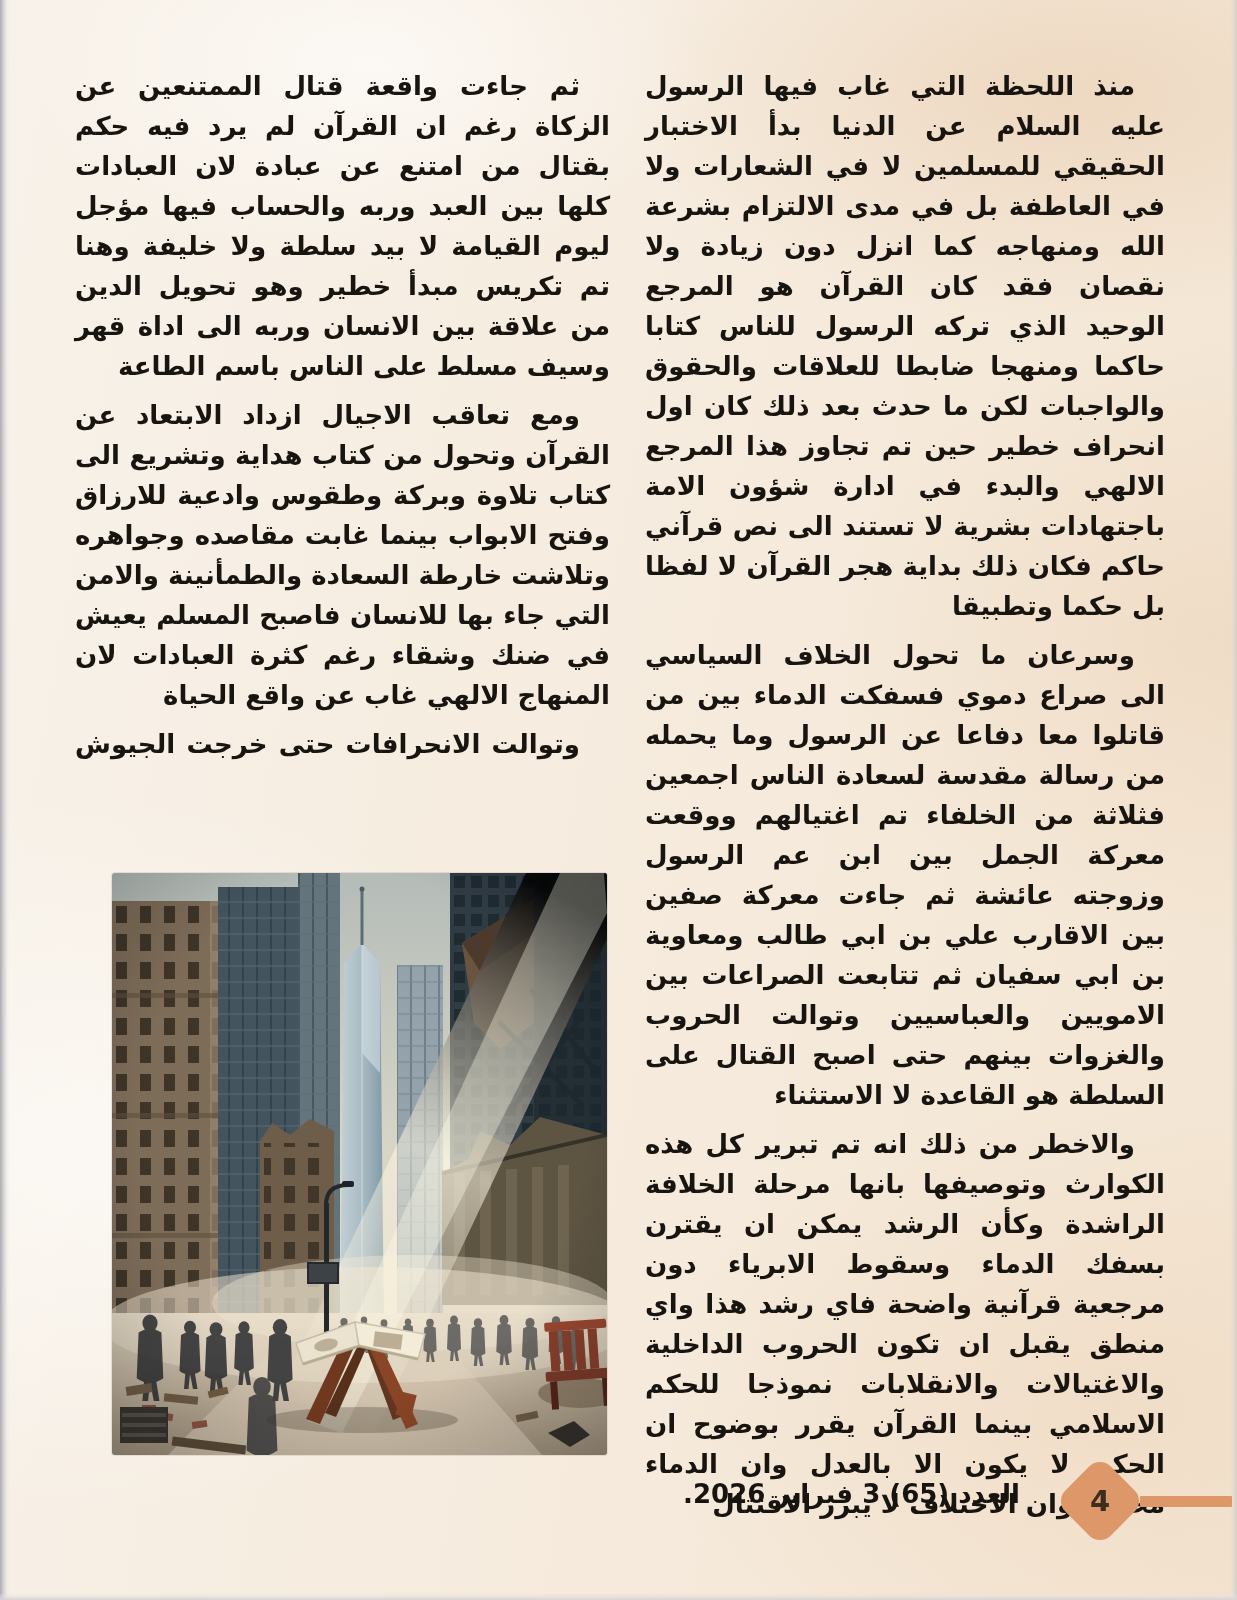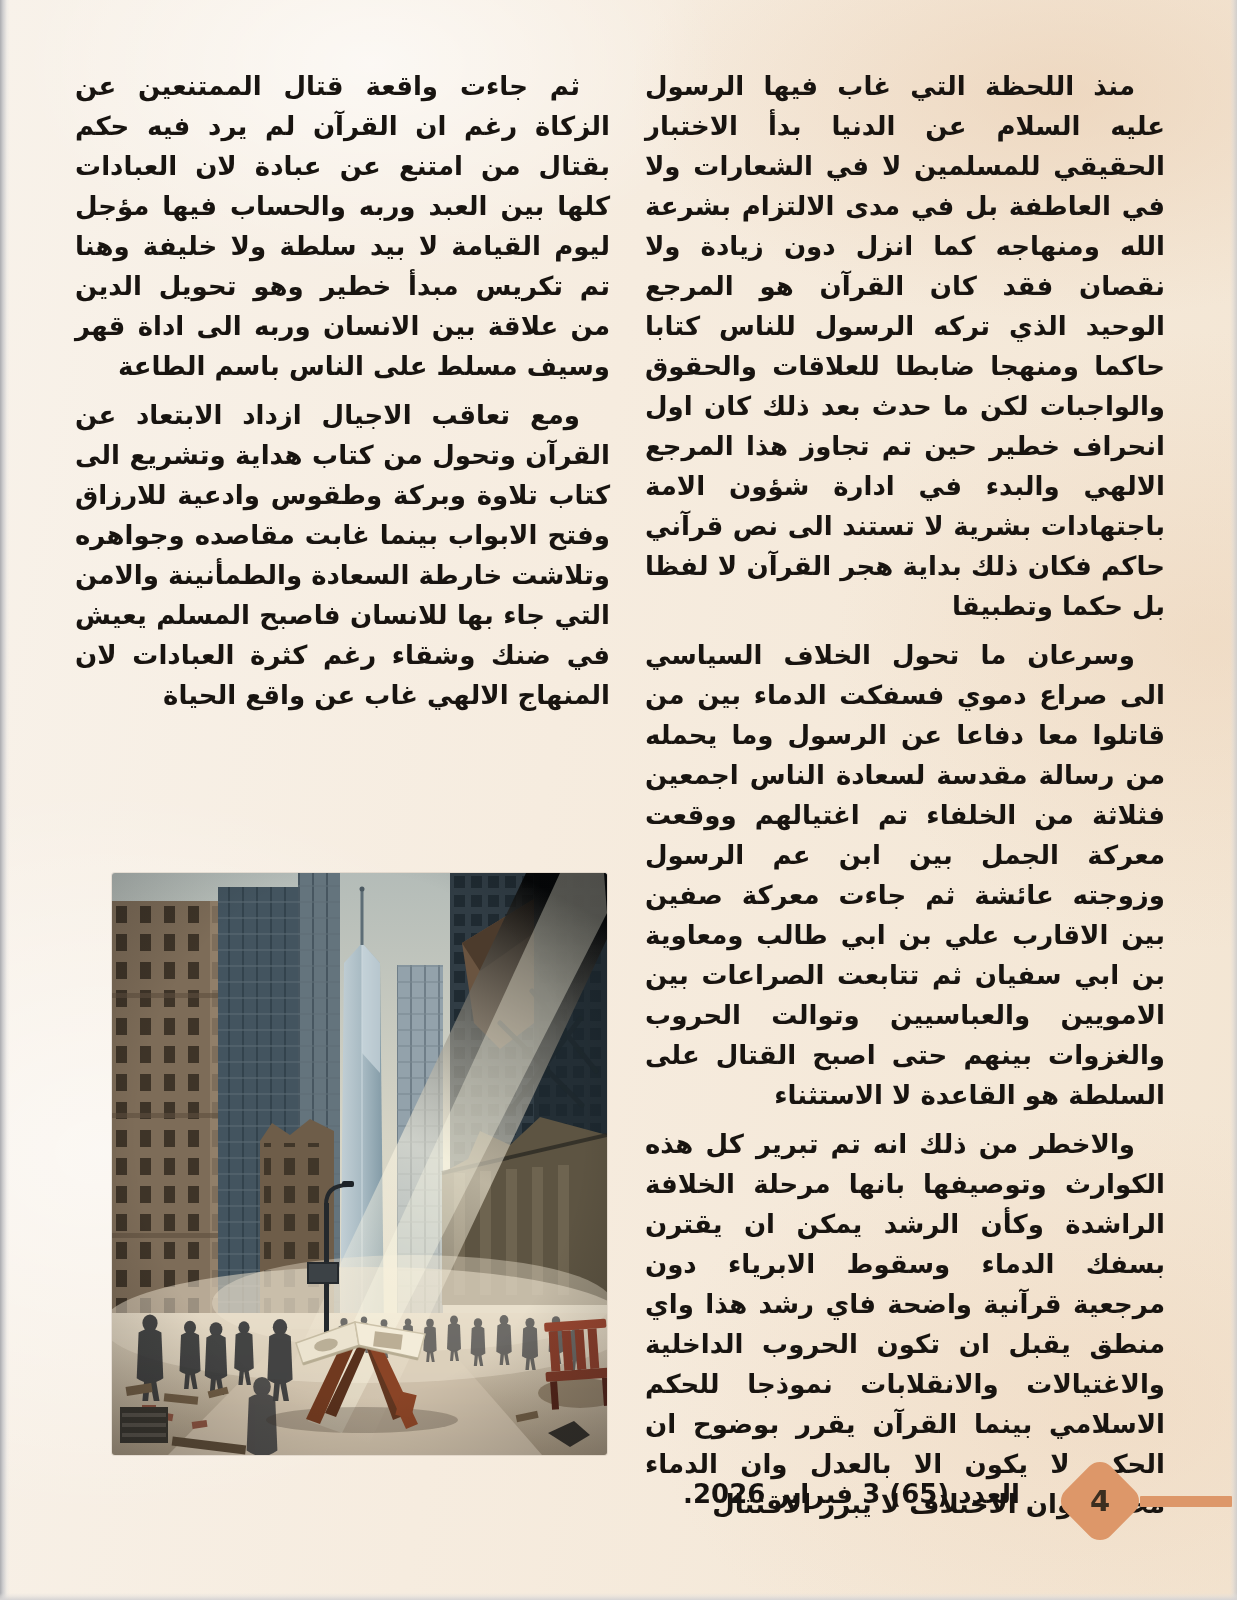--- a/index.html
+++ b/index.html
@@ -75,20 +75,21 @@
 
   <section class="col col-right" dir="rtl">
     <p>منذ اللحظة التي غاب فيها الرسول عليه السلام عن الدنيا بدأ الاختبار الحقيقي للمسلمين لا في الشعارات ولا في العاطفة بل في مدى الالتزام بشرعة الله ومنهاجه كما انزل دون زيادة ولا نقصان فقد كان القرآن هو المرجع الوحيد الذي تركه الرسول للناس كتابا حاكما ومنهجا ضابطا للعلاقات والحقوق والواجبات لكن ما حدث بعد ذلك كان اول انحراف خطير حين تم تجاوز هذا المرجع الالهي والبدء في ادارة شؤون الامة باجتهادات بشرية لا تستند الى نص قرآني حاكم فكان ذلك بداية هجر القرآن لا لفظا بل حكما وتطبيقا</p>
     <p>وسرعان ما تحول الخلاف السياسي الى صراع دموي فسفكت الدماء بين من قاتلوا معا دفاعا عن الرسول وما يحمله من رسالة مقدسة لسعادة الناس اجمعين فثلاثة من الخلفاء تم اغتيالهم ووقعت معركة الجمل بين ابن عم الرسول وزوجته عائشة ثم جاءت معركة صفين بين الاقارب علي بن ابي طالب ومعاوية بن ابي سفيان ثم تتابعت الصراعات بين الامويين والعباسيين وتوالت الحروب والغزوات بينهم حتى اصبح القتال على السلطة هو القاعدة لا الاستثناء</p>
     <p>والاخطر من ذلك انه تم تبرير كل هذه الكوارث وتوصيفها بانها مرحلة الخلافة الراشدة وكأن الرشد يمكن ان يقترن بسفك الدماء وسقوط الابرياء دون مرجعية قرآنية واضحة فاي رشد هذا واي منطق يقبل ان تكون الحروب الداخلية والاغتيالات والانقلابات نموذجا للحكم الاسلامي بينما القرآن يقرر بوضوح ان الحكم لا يكون الا بالعدل وان الدماء محرمة وان الاختلاف لا يبرر الاقتتال</p>
   </section>
 
   <section class="col col-left" dir="rtl">
     <p>ثم جاءت واقعة قتال الممتنعين عن الزكاة رغم ان القرآن لم يرد فيه حكم بقتال من امتنع عن عبادة لان العبادات كلها بين العبد وربه والحساب فيها مؤجل ليوم القيامة لا بيد سلطة ولا خليفة وهنا تم تكريس مبدأ خطير وهو تحويل الدين من علاقة بين الانسان وربه الى اداة قهر وسيف مسلط على الناس باسم الطاعة</p>
     <p>ومع تعاقب الاجيال ازداد الابتعاد عن القرآن وتحول من كتاب هداية وتشريع الى كتاب تلاوة وبركة وطقوس وادعية للارزاق وفتح الابواب بينما غابت مقاصده وجواهره وتلاشت خارطة السعادة والطمأنينة والامن التي جاء بها للانسان فاصبح المسلم يعيش في ضنك وشقاء رغم كثرة العبادات لان المنهاج الالهي غاب عن واقع الحياة</p>
+    <p class="force-justify">وتوالت الانحرافات حتى خرجت الجيوش</p>
   </section>
 
   <figure class="photo">
     <svg viewBox="0 0 495 582" preserveAspectRatio="none">
       <defs>
         <linearGradient id="sky" x1="0" y1="0" x2="0" y2="1">
           <stop offset="0" stop-color="#b4bcb8"></stop>
           <stop offset=".45" stop-color="#d6d4c5"></stop>
           <stop offset="1" stop-color="#ece4d1"></stop>
         </linearGradient>

